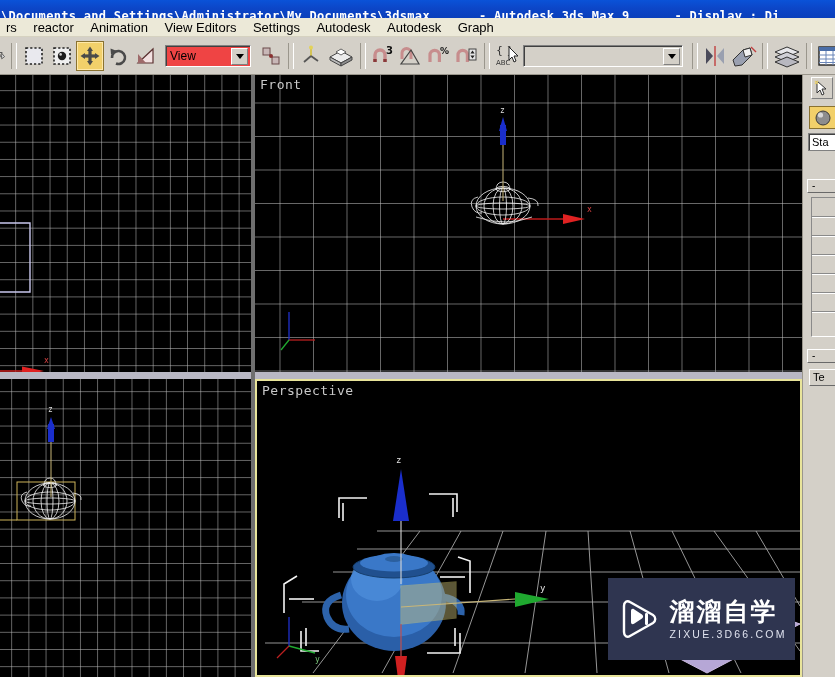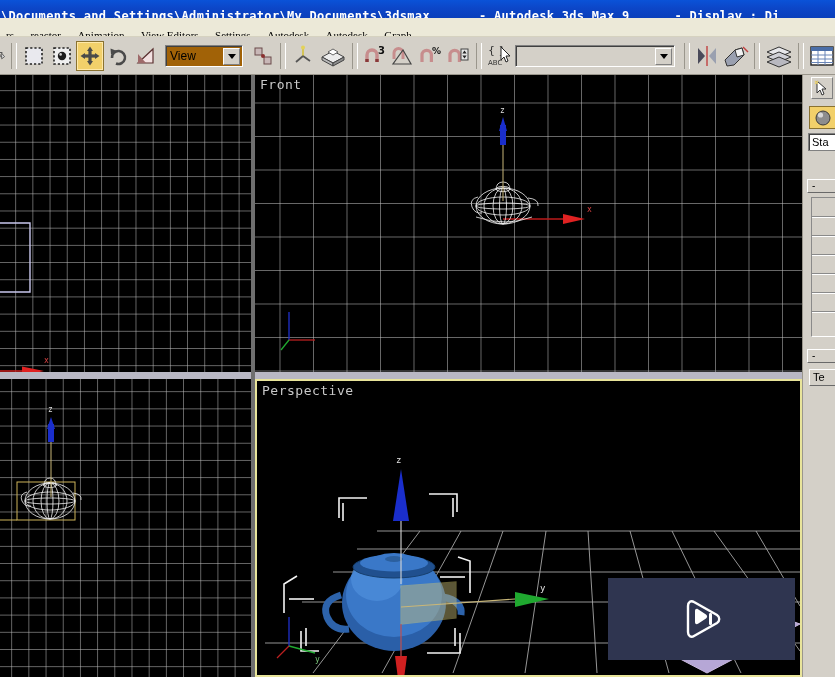--- a/index.html
+++ b/index.html
@@ -31,25 +31,25 @@
   #menubar {
     position: absolute; left: 0; top: 18px; width: 835px; height: 19px;
     background: #ece9d8;
     border-bottom: 1px solid #d6d2c0;
     white-space: nowrap;
     overflow: hidden;
     padding-left: 0px;
   }
   .menu-item {
     display: inline-block;
-    font-family: Liberation Serif, serif;
-    font-size: 11px;
+    font-family: Liberation Sans, sans-serif;
+    font-size: 13px;
     color: #000;
     line-height: 19px;
-    padding: 8px 6px;
+    padding: 0 6px;
     cursor: default;
   }
 
   
   #toolbar {
     position: absolute; left: 0; top: 37px; width: 835px; height: 38px;
     background: #d4d0c8;
     border-bottom: 1px solid #9a968c;
     white-space: nowrap;
     overflow: hidden;
@@ -72,22 +72,22 @@
     width: 6px; height: 26px;
     flex: 0 0 auto;
     border-left: 1px solid #9a968c;
     border-right: 1px solid #ffffff;
     margin: 0 3px;
   }
   .tb-pad { flex: 0 0 auto; }
 
   
   .tb-combo {
-    width: 78px; height: 22px;
-    background: #a16207;
+    width: 86px; height: 22px;
+    background: #ef4444;
     border: 1px solid #808080;
     border-right-color:#fff; border-bottom-color:#fff;
     box-shadow: inset 1px 1px 0 #404040;
     display: inline-flex; align-items: center;
     font-family: "Liberation Sans", sans-serif;
     font-size: 12px; color: #000;
     padding-left: 4px;
     position: relative;
     flex: 0 0 auto;
   }
@@ -619,14 +619,18 @@
 
 </div>
 
 <div id="watermark">
   <div id="wm-inner">
     <svg width="44" height="44" viewBox="0 0 44 44">
       <path d="M8 9 C8 5 11 3 14 5 L37 18 C40 20 40 24 37 26 L14 39 C11 41 8 39 8 35 Z" fill="none" stroke="#ffffff" stroke-width="2.4"></path>
       <path d="M15 14 C15 12 16.5 11.2 18 12.2 L26 17.5 C27.5 18.5 27.5 20.5 26 21.5 L18 26.8 C16.5 27.8 15 27 15 25 Z" fill="#ffffff"></path>
       <rect x="29" y="16" width="3" height="12" rx="1.2" fill="#ffffff"></rect>
     </svg>
+    <div id="wm-text">
+      <div id="wm-cn">溜溜自学</div>
+      <div id="wm-en">ZIXUE.3D66.COM</div>
+    </div>
   </div>
 </div>
 
 </body></html>

